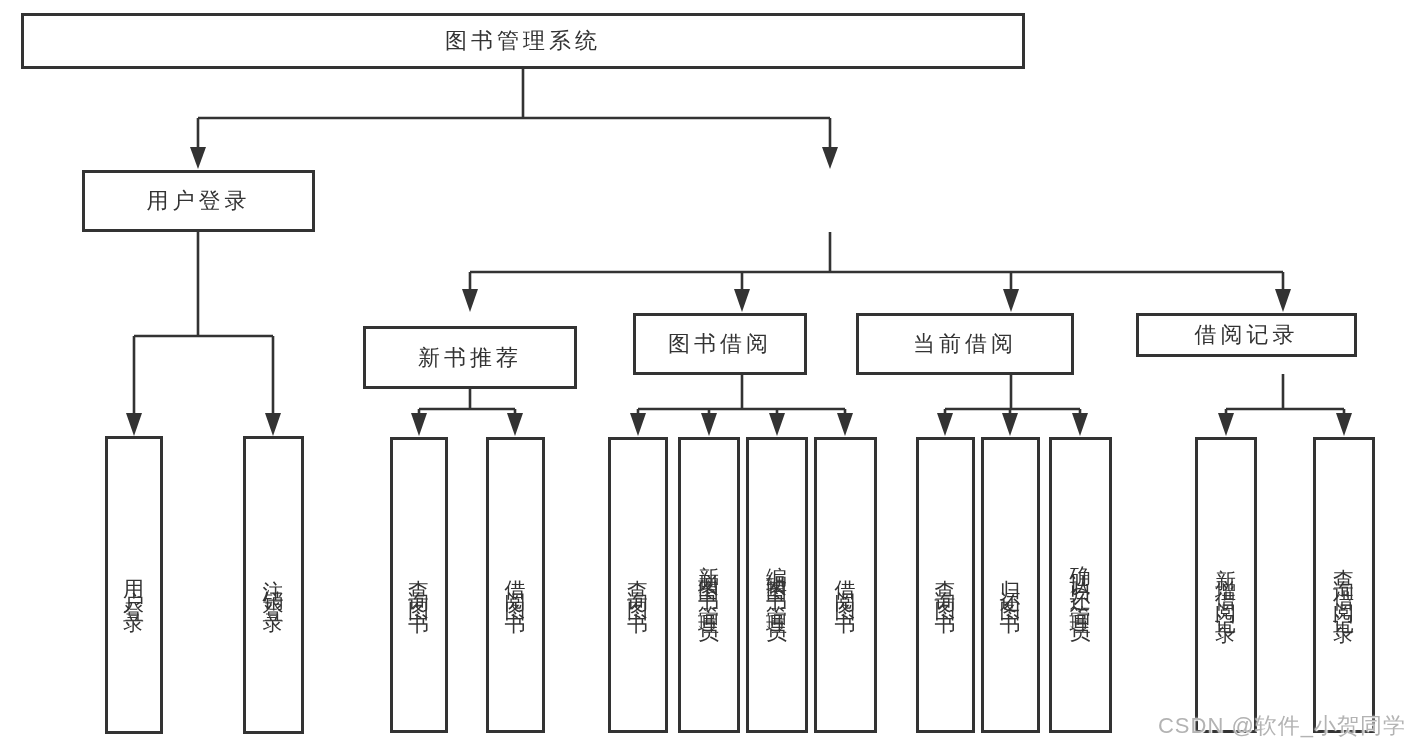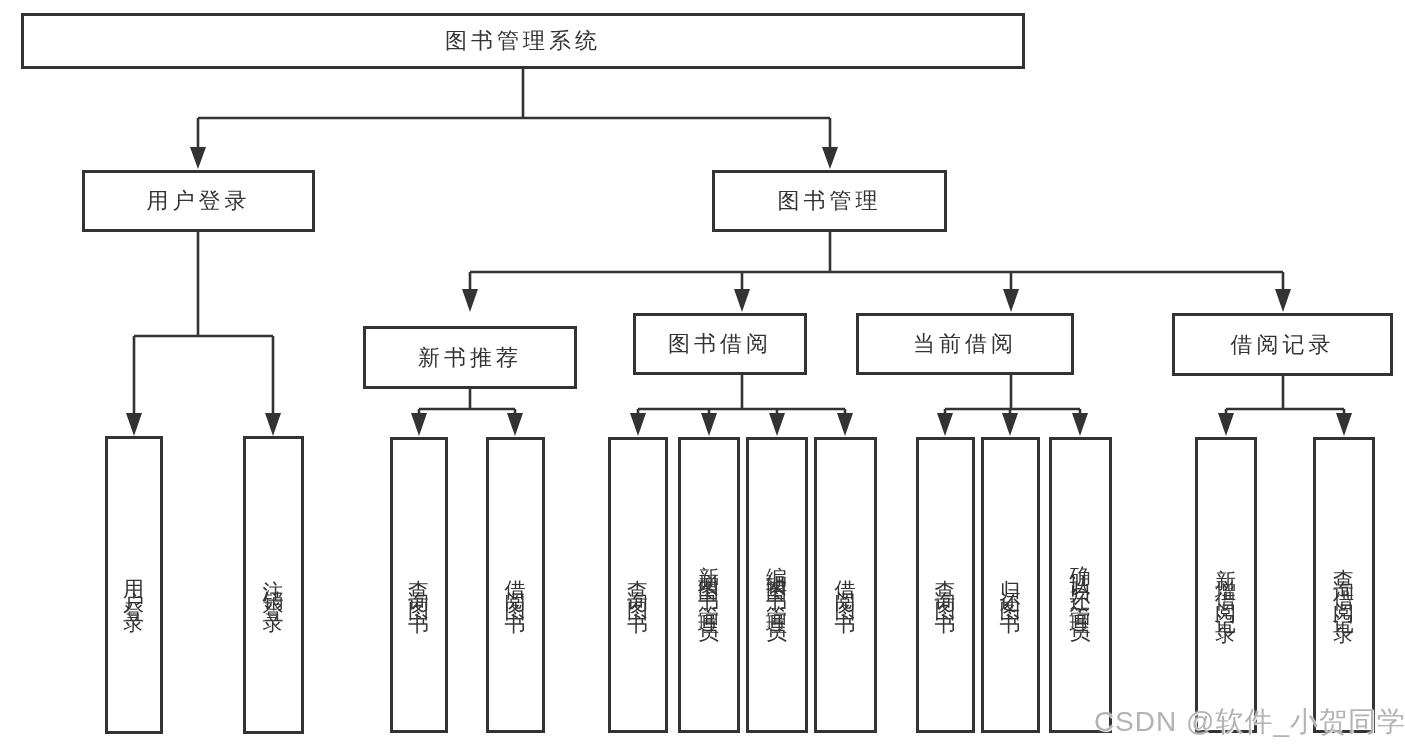--- a/index.html
+++ b/index.html
@@ -15,21 +15,21 @@
     display:flex;align-items:center;justify-content:center;color:#333;z-index:2;
   }
   .h{font-size:22px;letter-spacing:4px;white-space:nowrap;}
   .v{
     writing-mode:vertical-rl;text-orientation:mixed;
     font-size:21px;letter-spacing:11px;line-height:1;
   }
   .v.tight{letter-spacing:8px;}
   .watermark{
     position:absolute;right:6px;bottom:6px;z-index:5;
-    font-size:28px;color:#b3b3b3;letter-spacing:1px;white-space:nowrap;
+    font-size:22px;color:#b3b3b3;letter-spacing:1px;white-space:nowrap;
     text-shadow:0 0 2px #ffffff,1px 1px 1px #ffffff;
   }
 </style>
 </head>
 <body>
 
 <div class="canvas">
 
   <svg class="wires" viewBox="0 0 1405 747">
 
@@ -77,26 +77,25 @@
     <g>
       <path d="M1283 374 V409 M1226 409 H1344 M1226 409 V417 M1344 409 V417"></path>
       <polygon points="1218,413 1234,413 1226,436"></polygon>
       <polygon points="1336,413 1352,413 1344,436"></polygon>
     </g>
   </svg>
 
   <div class="box h" style="left:21px;top:13px;width:1004px;height:56px">图书管理系统</div>
 
   <div class="box h" style="left:82px;top:170px;width:233px;height:62px">用户登录</div>
-  <div class="box h" style="left:712px;top:170px;width:235px;height:62px">图书管理</div>
 
   <div class="box h" style="left:363px;top:326px;width:214px;height:63px">新书推荐</div>
   <div class="box h" style="left:633px;top:313px;width:174px;height:62px">图书借阅</div>
   <div class="box h" style="left:856px;top:313px;width:218px;height:62px">当前借阅</div>
-  <div class="box h" style="left:1172px;top:313px;width:221px;height:63px">借阅记录</div>
+  <div class="box h" style="left:1136px;top:313px;width:221px;height:44px">借阅记录</div>
 
   <div class="box v" style="left:105px;top:436px;width:58px;height:298px">用户登录</div>
   <div class="box v" style="left:243px;top:436px;width:61px;height:298px">注销登录</div>
 
   <div class="box v" style="left:390px;top:437px;width:58px;height:296px">查询图书</div>
   <div class="box v" style="left:486px;top:437px;width:59px;height:296px">借阅图书</div>
 
   <div class="box v" style="left:608px;top:437px;width:60px;height:296px">查询图书</div>
   <div class="box v tight" style="left:678px;top:437px;width:62px;height:296px">新增图书（管理员）</div>
   <div class="box v tight" style="left:746px;top:437px;width:62px;height:296px">编辑图书（管理员）</div>

